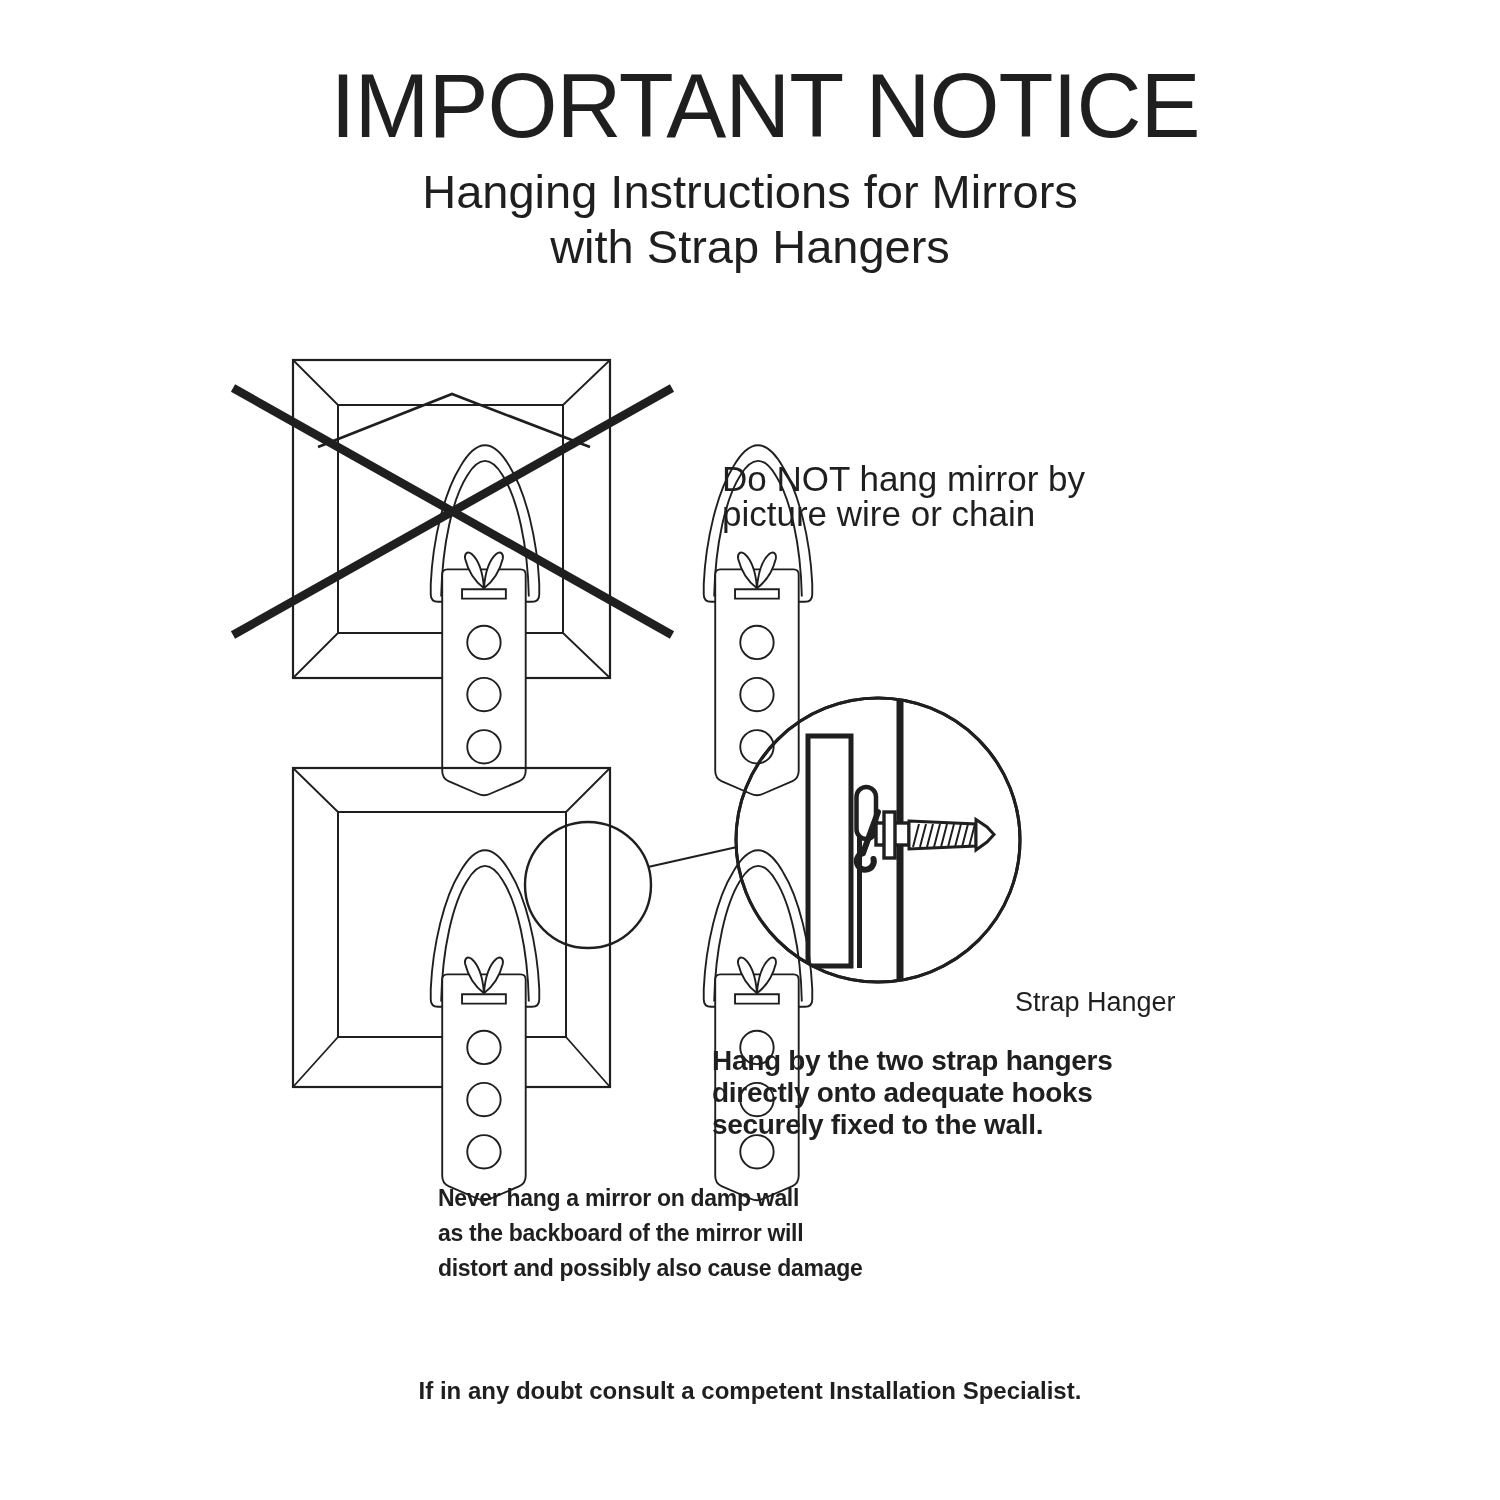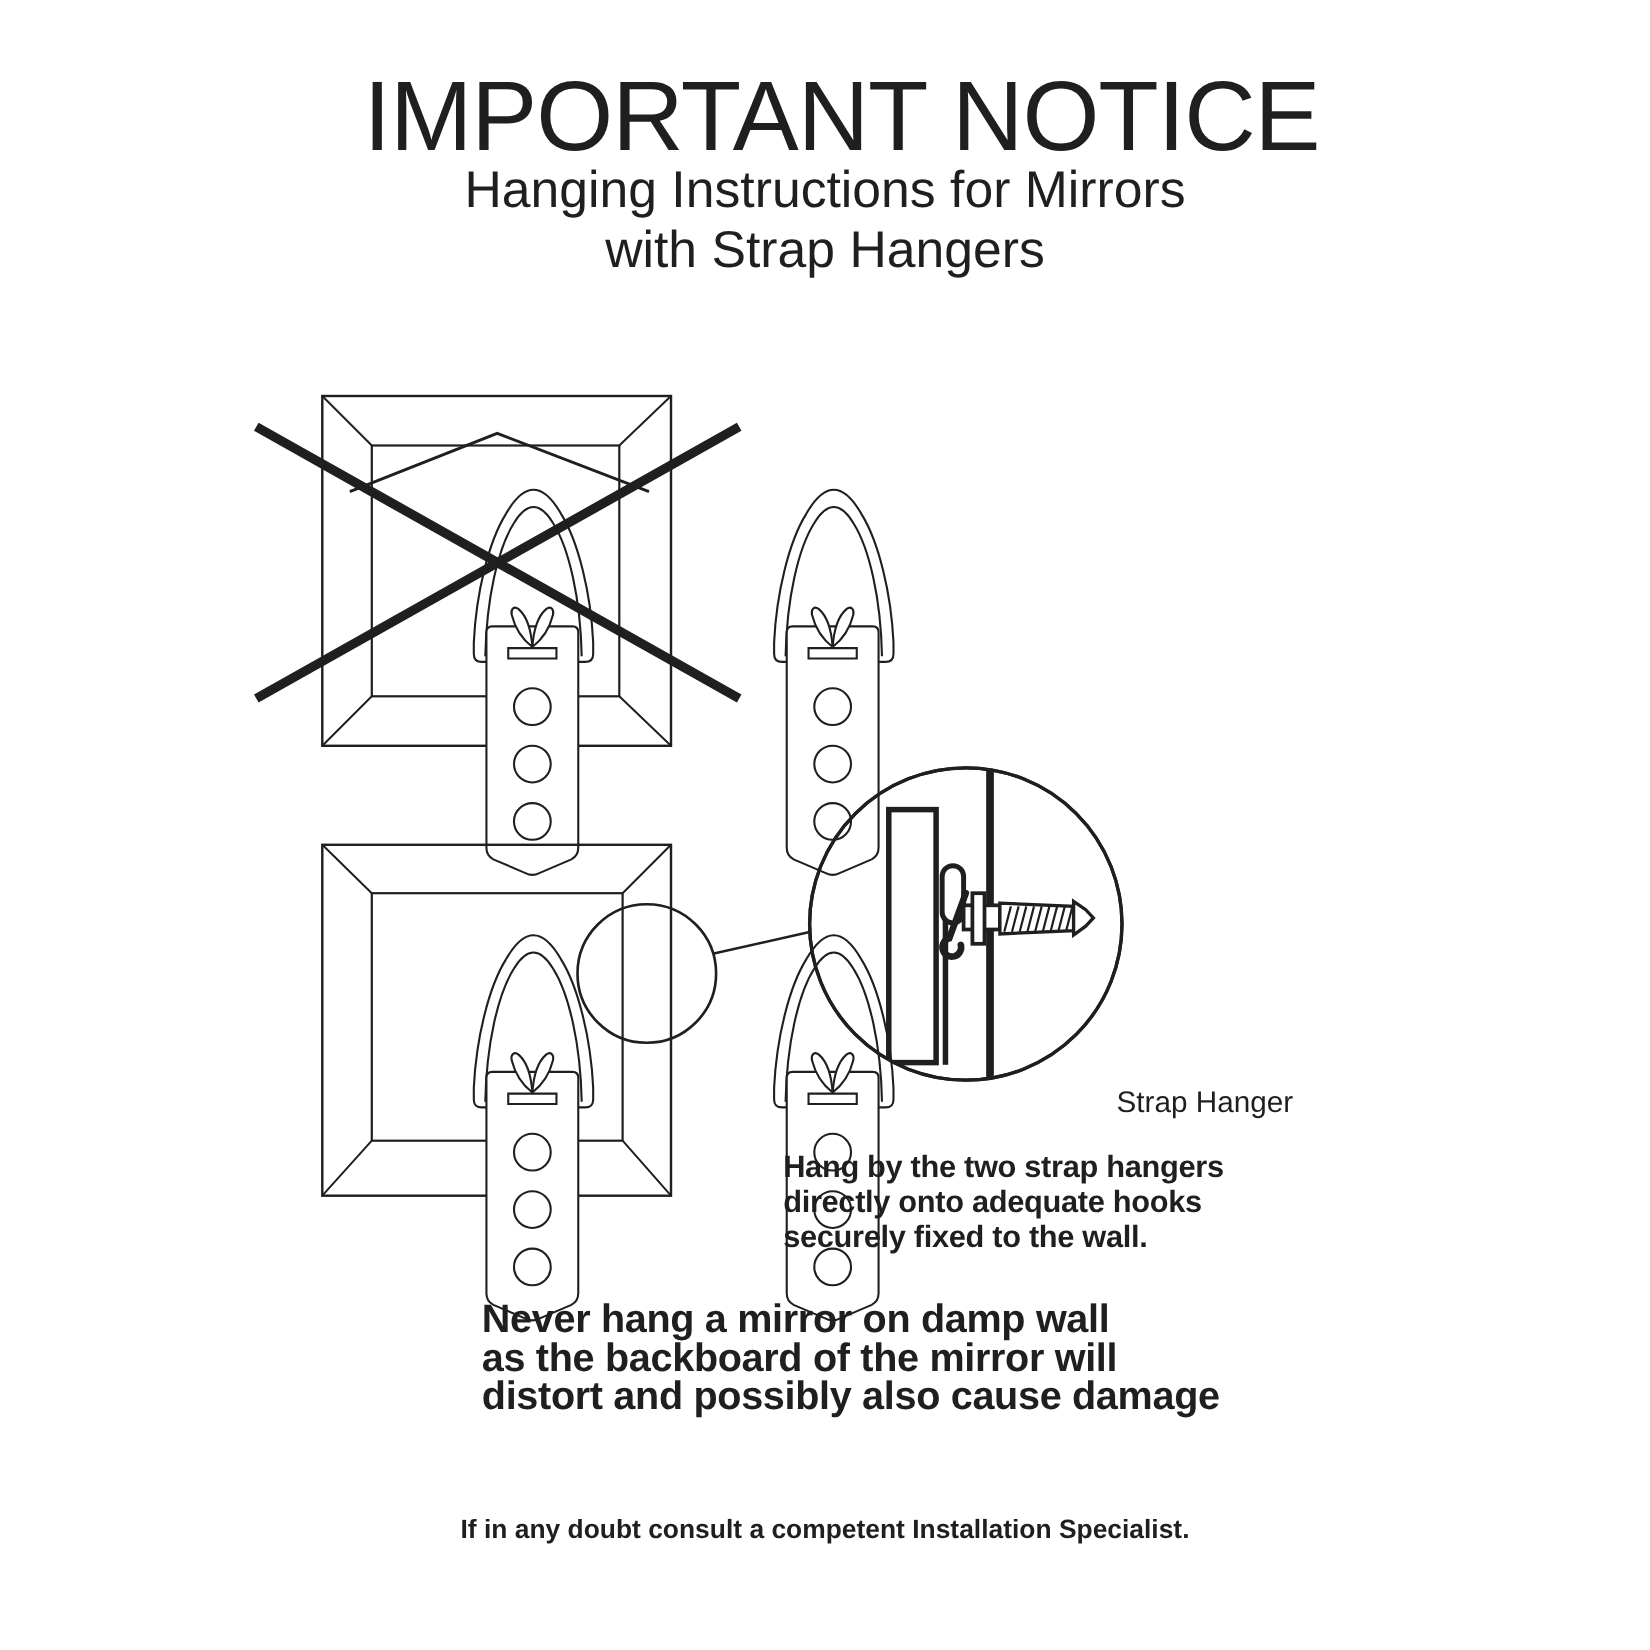--- a/index.html
+++ b/index.html
@@ -7,24 +7,24 @@
     position:relative;
     width:1500px;height:1500px;
     background:#ffffff;
     font-family:"Liberation Sans","DejaVu Sans",sans-serif;
     color:#1f1f1f;
     overflow:hidden;
   }
   .art{position:absolute;left:0;top:0;}
   .txt{position:absolute;white-space:nowrap;}
   .t-title{left:30px;right:0;top:55px;text-align:center;font-size:90px;font-weight:400;letter-spacing:-1px;}
-  .t-sub{left:0;right:0;top:144px;text-align:center;font-size:47px;line-height:55px;font-weight:400;}
+  .t-sub{left:0;right:0;top:164px;text-align:center;font-size:47px;line-height:55px;font-weight:400;}
   .t-donot{left:722px;top:461px;font-size:35px;line-height:35px;font-weight:400;}
   .t-hangby{left:712px;top:1045px;font-size:28px;line-height:32px;font-weight:700;letter-spacing:-0.3px;}
-  .t-never{left:438px;top:1181px;font-size:36px;line-height:35px;font-weight:700;letter-spacing:-0.3px;}
+  .t-never{left:438px;top:1181px;font-size:23px;line-height:35px;font-weight:700;letter-spacing:-0.3px;}
   .t-doubt{left:0;right:0;top:1377px;text-align:center;font-size:24px;font-weight:700;}
   .t-label{left:1015px;width:200px;top:987px;font-size:27px;font-weight:400;}
 
   .stroke{stroke:#1f1f1f;fill:none;}
   .hanger-lg{stroke:#1f1f1f;stroke-width:4;}
   .hanger-sm{stroke:#1f1f1f;stroke-width:1.9;}
 </style>
 </head>
 <body>
 
@@ -99,20 +99,24 @@
     <use href="#strap-hanger" class="hanger-lg" transform="translate(1061,629)"></use>
   </svg>
 
   <div class="txt t-title">IMPORTANT NOTICE</div>
 
   <div class="txt t-sub">
     <div>Hanging Instructions for Mirrors</div>
     <div>with Strap Hangers</div>
   </div>
 
+  <div class="txt t-donot">
+    <div>Do NOT hang mirror by</div>
+    <div>picture wire or chain</div>
+  </div>
 
   <div class="txt t-label">Strap Hanger</div>
 
   <div class="txt t-hangby">
     <div>Hang by the two strap hangers</div>
     <div>directly onto adequate hooks</div>
     <div>securely fixed to the wall.</div>
   </div>
 
   <div class="txt t-never">

